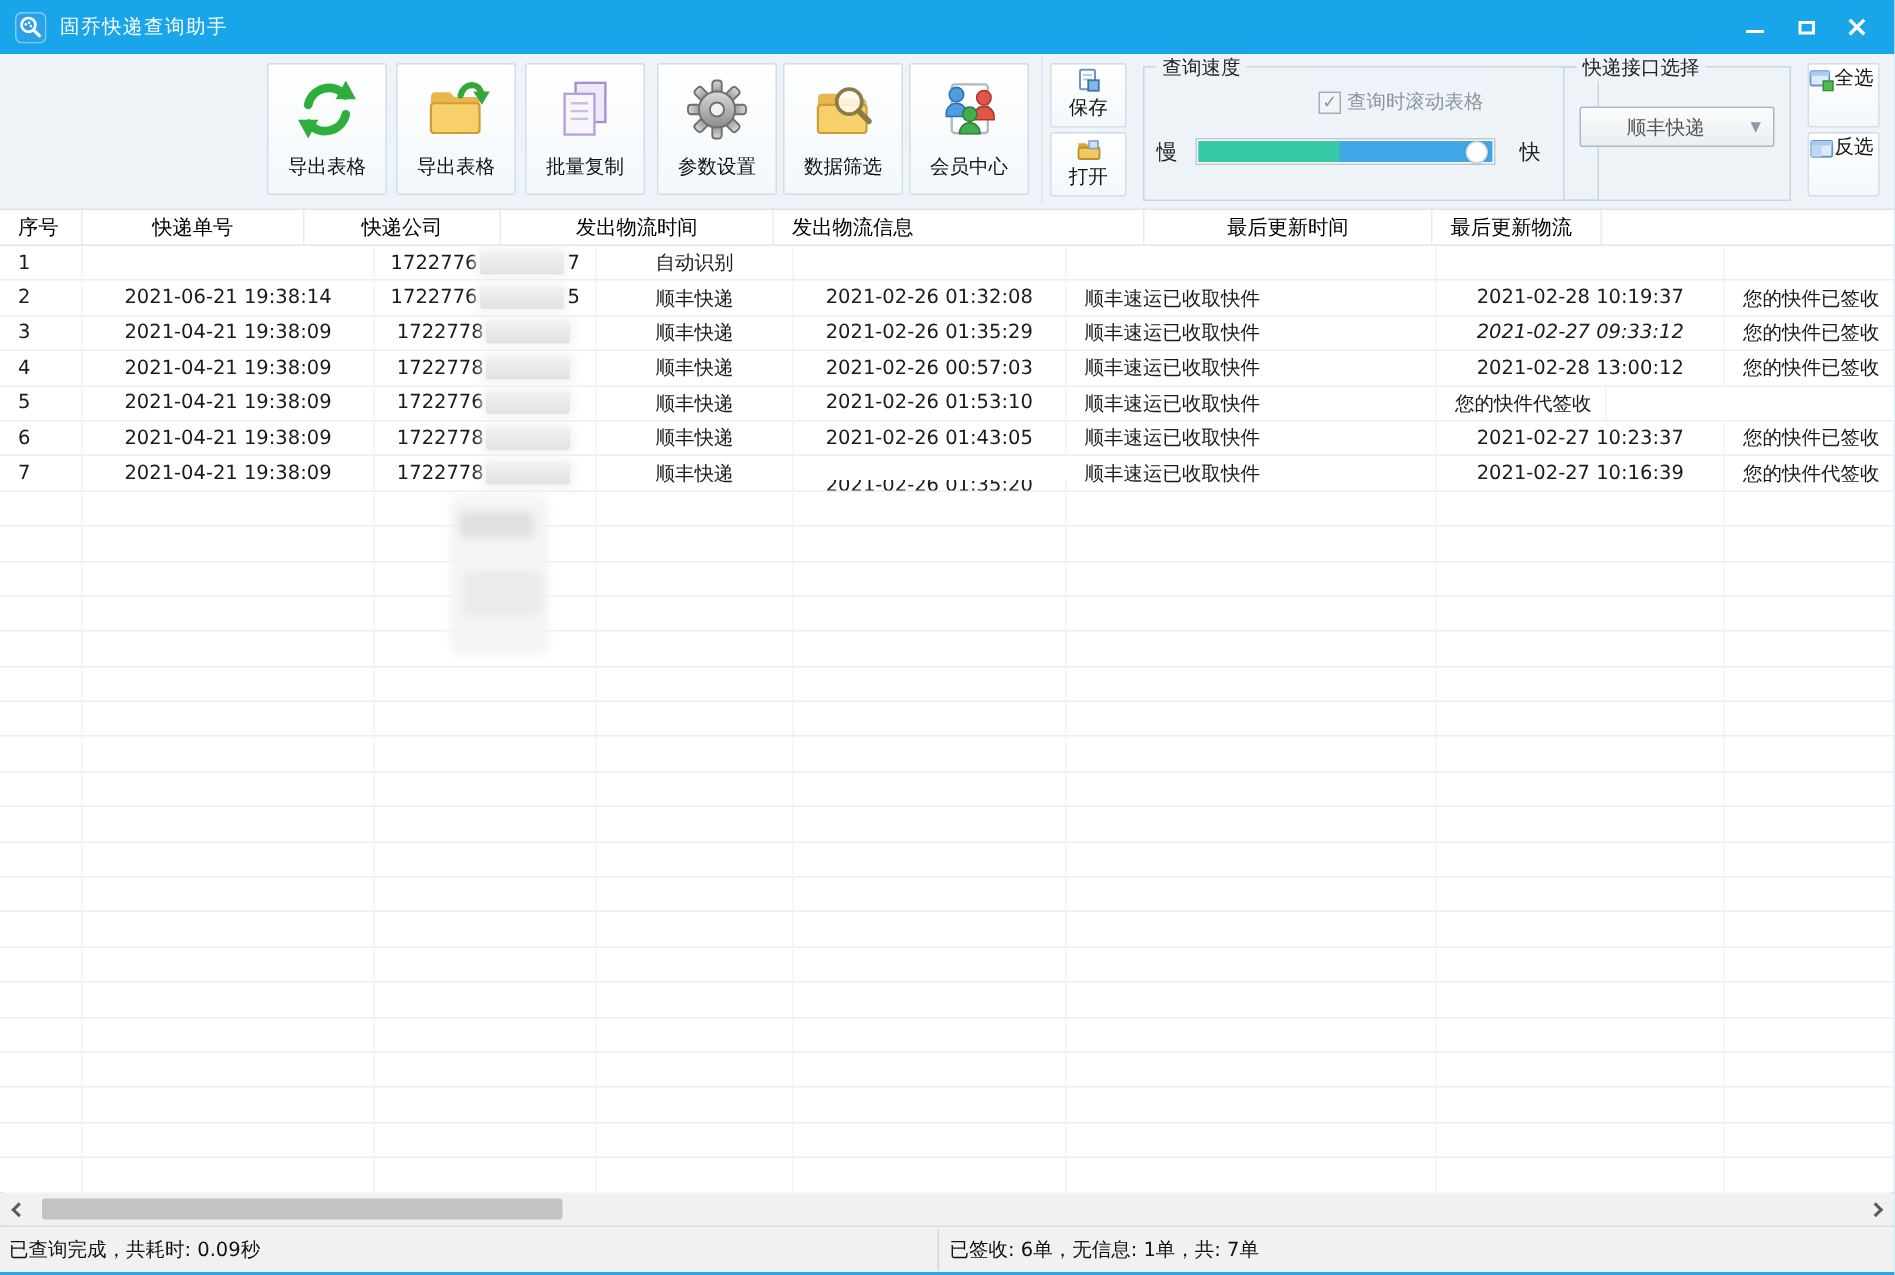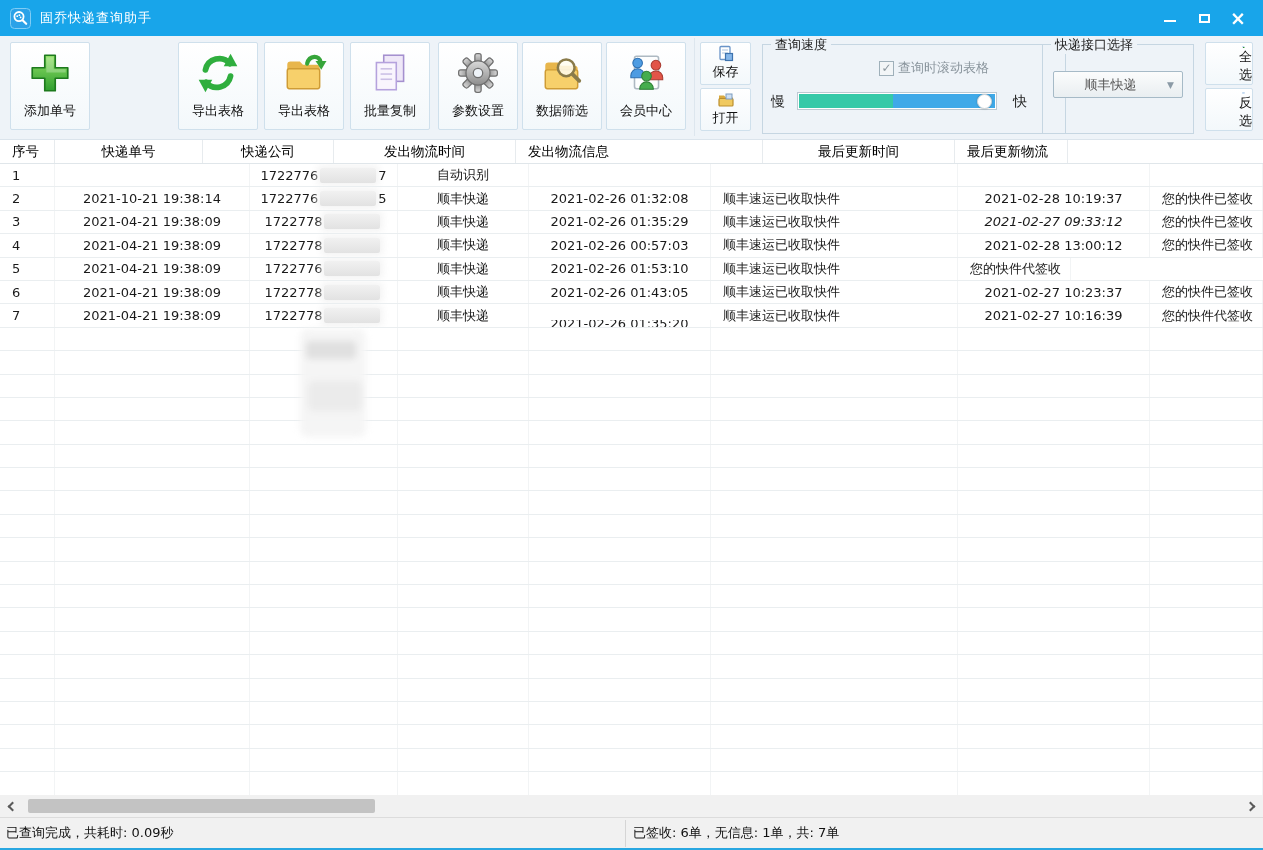--- a/index.html
+++ b/index.html
@@ -49,21 +49,21 @@
   .slider-fill { position:absolute; left:0; top:0; height:100%; background:#35c9a8; }
   .slider-thumb { position:absolute; top:0px; width:15px; height:15px; border-radius:50%; background:#fff;
                   border:1px solid #cfd6da; box-shadow:0 0 2px rgba(0,0,0,.25); cursor:grab; }
 
   .dropdown { position:absolute; left:10px; top:26px; width:130px; height:27px; background:linear-gradient(180deg,#fbfcfc,#e9eef1);
               border:1px solid #a6bac7; border-radius:2px; display:flex; align-items:center; cursor:pointer; }
   .dropdown .dd-text { flex:1; text-align:center; color:#555; font-size:13px; }
   .dropdown .dd-arrow { margin-right:8px; font-size:9px; color:#8b9aa6; }
 
   .selbtn { position:absolute; left:1205px; width:48px; height:43px; background:linear-gradient(180deg,#ffffff,#f3f8fb);
-            border:1px solid #cfe0ec; border-radius:2px; display:flex; flex-direction:column; align-items:flex-end; cursor:pointer;padding-left:44px; }
+            border:1px solid #cfe0ec; border-radius:2px; display:flex; flex-direction:row; align-items:flex-start; cursor:pointer; }
   .selbtn svg { width:17px; height:15px; margin-top:3px; }
   .selbtn .lbl { font-size:13px; color:#111; }
 
   
   .table { position:absolute; left:-2px; top:140px; width:1263px; height:655px; background:#fff; overflow:hidden; }
   .thead { display:flex; height:24px; border-bottom:1px solid #e0e6ea; }
   .hcell { font-size:13.5px; color:#000; display:flex; align-items:center; border-right:1px solid #e7ebee; overflow:hidden; white-space:nowrap; }
   .trow { display:flex; height:23.4px; border-bottom:1px solid #eaeef0; }
   .tcell { font-size:13px; display:flex; align-items:center; border-right:1px solid #f2f4f5; overflow:hidden; white-space:nowrap; }
   .align-left { justify-content:flex-start; padding-left:12px; }
@@ -113,33 +113,20 @@
           <span class="glyph-max"></span>
         </div>
       <div class="win-btn">
           <span class="glyph-close">×</span>
         </div>
     </div>
   </div>
 
   <div class="toolbar">
 
-    <div class="tbtn" style="left:10px">
-      <svg viewBox="0 0 44 44">
-        <defs>
-            <linearGradient id="gG" x1="0" y1="0" x2="0" y2="1">
-              <stop offset="0" stop-color="#92e066"></stop>
-              <stop offset="1" stop-color="#2f9e2f"></stop>
-            </linearGradient>
-          </defs>
-        <path d="M17 5h10v12h12v10H27v12H17V27H5V17h12z" fill="url(#gG)" stroke="#1d7a1d" stroke-width="1.6" stroke-linejoin="round"></path>
-        <path d="M18.5 7h7v11.5H37v3H18.5z" fill="#ffffff" opacity="0.25"></path>
-      </svg>
-      <span class="lbl">添加单号</span>
-    </div>
 
 
     <div class="tbtn" style="left:178px">
       <svg viewBox="0 0 44 44">
         <path d="M10 19 A 13.5 13.5 0 0 1 33.5 13" fill="none" stroke="#2fae3e" stroke-width="5.5" stroke-linecap="round"></path>
         <polygon points="34,3.5 40.5,15.5 27.5,15.5" fill="#2fae3e"></polygon>
         <path d="M34 25 A 13.5 13.5 0 0 1 10.5 31" fill="none" stroke="#2fae3e" stroke-width="5.5" stroke-linecap="round"></path>
         <polygon points="10,40.5 3.5,28.5 16.5,28.5" fill="#2fae3e"></polygon>
       </svg>
       <span class="lbl">导出表格</span>
@@ -299,21 +286,21 @@
             <span>7</span>
           </div>
           <div class="tcell align-center" style="width: 131px;">自动识别</div>
           <div class="tcell align-center" style="width: 182px;"></div>
           <div class="tcell align-left" style="width: 247px;"></div>
           <div class="tcell align-center" style="width: 192px;"></div>
           <div class="tcell align-left" style="width: 113px;"></div>
         </div>
         <div class="trow">
           <div class="tcell align-left" style="width: 55px;">2</div>
-          <div class="tcell align-center" style="width: 195px;">2021-10-21 19:38:14</div>
+          <div class="tcell align-center" style="width: 195px;">2021-06-21 19:38:14</div>
           <div class="tcell align-center" style="width: 148px;">
             <span>1722776</span>
             <span class="redact"></span>
             <span>5</span>
           </div>
           <div class="tcell align-center" style="width: 131px;">顺丰快递</div>
           <div class="tcell align-center" style="width: 182px;">2021-02-26 01:32:08</div>
           <div class="tcell align-left" style="width: 247px;">顺丰速运已收取快件</div>
           <div class="tcell align-center" style="width: 192px;">2021-02-28 10:19:37</div>
           <div class="tcell align-left" style="width: 113px;">您的快件已签收</div>

